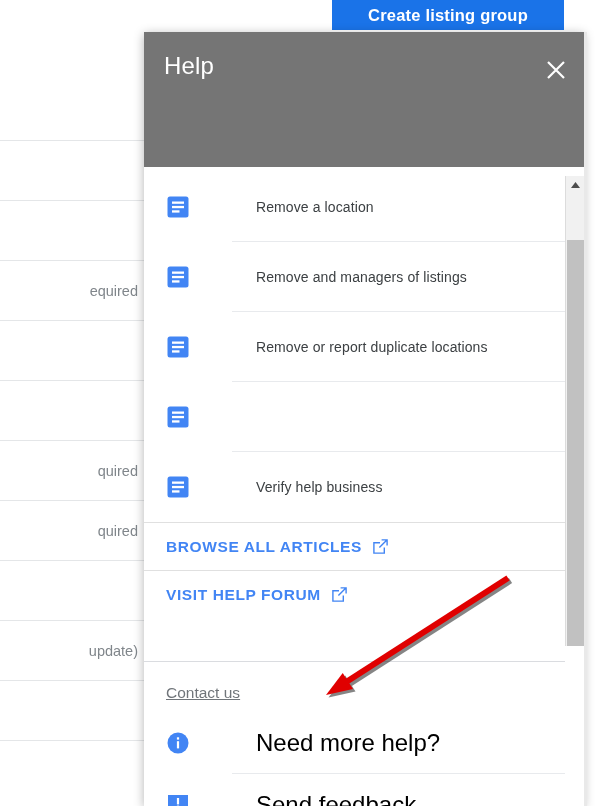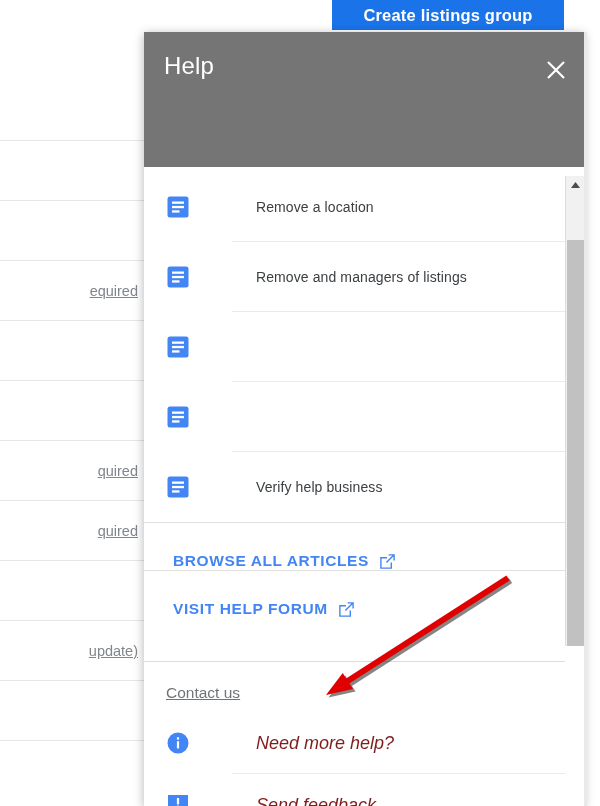--- a/index.html
+++ b/index.html
@@ -65,21 +65,20 @@
     background: #ffffff;
   }
   .bg-row .frag {
     position: absolute;
     right: 6px;
     top: 50%;
     transform: translateY(-50%);
     font-size: 14.5px;
     color: #80868b;
     white-space: nowrap;
-    text-decoration: underline;
   }
 
   
   .help-panel {
     position: absolute;
     left: 144px; top: 32px;
     width: 440px;
     height: 774px;
     background: #ffffff;
     box-shadow: 0 2px 10px rgba(0,0,0,0.30);
@@ -185,23 +184,23 @@
   .article-label {
     font-size: 14px;
     color: #3c4043;
     letter-spacing: 0.1px;
     white-space: nowrap;
   }
 
   .link-row {
     position: relative;
     display: flex;
-    align-items: flex-end;
+    align-items: center;
     height: 47px;
-    padding-left: 29px;
+    padding-left: 22px;
     cursor: pointer;
     background: #ffffff;
     border-top: 1px solid #e0e0e0;
   }
   .link-row-label {
     font-size: 15.5px;
     font-weight: bold;
     color: #4285f4;
     letter-spacing: 0.6px;
   }
@@ -234,24 +233,23 @@
     left: 88px; right: 0; bottom: 0;
     height: 1px;
     background: #e8eaed;
   }
   .contact-icon {
     flex: 0 0 24px;
     width: 24px; height: 24px;
     margin-right: 66px;
   }
   .contact-label {
-    font-size: 18px;
-    color: #7f1d1d;
+    font-size: 24px;
+    color: #000000;
     white-space: nowrap;
-    font-style: italic;
   }
 
   
   .scrollbar {
     position: absolute;
     left: 565px; top: 176px;
     width: 19px;
     height: 470px;
     background: #f1f1f1;
     border-left: 1px solid #dcdcdc;
@@ -289,21 +287,21 @@
     pointer-events: none;
   }
 </style>
 </head>
 <body>
 
 <div id="root">
 
   <div class="bg-page">
     <div class="bg-toolbar">
-      <button class="create-btn">Create listings group</button>
+      <button class="create-btn">Create listing group</button>
     </div>
     <div class="bg-rows" id="bg-rows">
         <div class="bg-row"></div>
         <div class="bg-row"></div>
         <div class="bg-row">
           <span class="frag">equired</span>
         </div>
         <div class="bg-row"></div>
         <div class="bg-row"></div>
         <div class="bg-row">
@@ -358,20 +356,21 @@
               <span class="article-label">Remove and managers of listings</span>
               <span class="row-divider"></span>
             </li>
             <li class="article-item">
               <span class="article-icon"><svg width="24" height="24" viewBox="0 0 24 24">
                   <rect x="1.5" y="1.5" width="21" height="21" rx="2.5" fill="#4285f4"></rect>
                   <rect x="6" y="6.5" width="12" height="2.3" fill="#ffffff"></rect>
                   <rect x="6" y="10.9" width="12" height="2.3" fill="#ffffff"></rect>
                   <rect x="6" y="15.3" width="7.5" height="2.3" fill="#ffffff"></rect>
                 </svg></span>
+              <span class="article-label">Remove or report duplicate locations</span>
               <span class="row-divider"></span>
             </li>
             <li class="article-item">
               <span class="article-icon"><svg width="24" height="24" viewBox="0 0 24 24">
                   <rect x="1.5" y="1.5" width="21" height="21" rx="2.5" fill="#4285f4"></rect>
                   <rect x="6" y="6.5" width="12" height="2.3" fill="#ffffff"></rect>
                   <rect x="6" y="10.9" width="12" height="2.3" fill="#ffffff"></rect>
                   <rect x="6" y="15.3" width="7.5" height="2.3" fill="#ffffff"></rect>
                 </svg></span>
               <span class="row-divider"></span>

